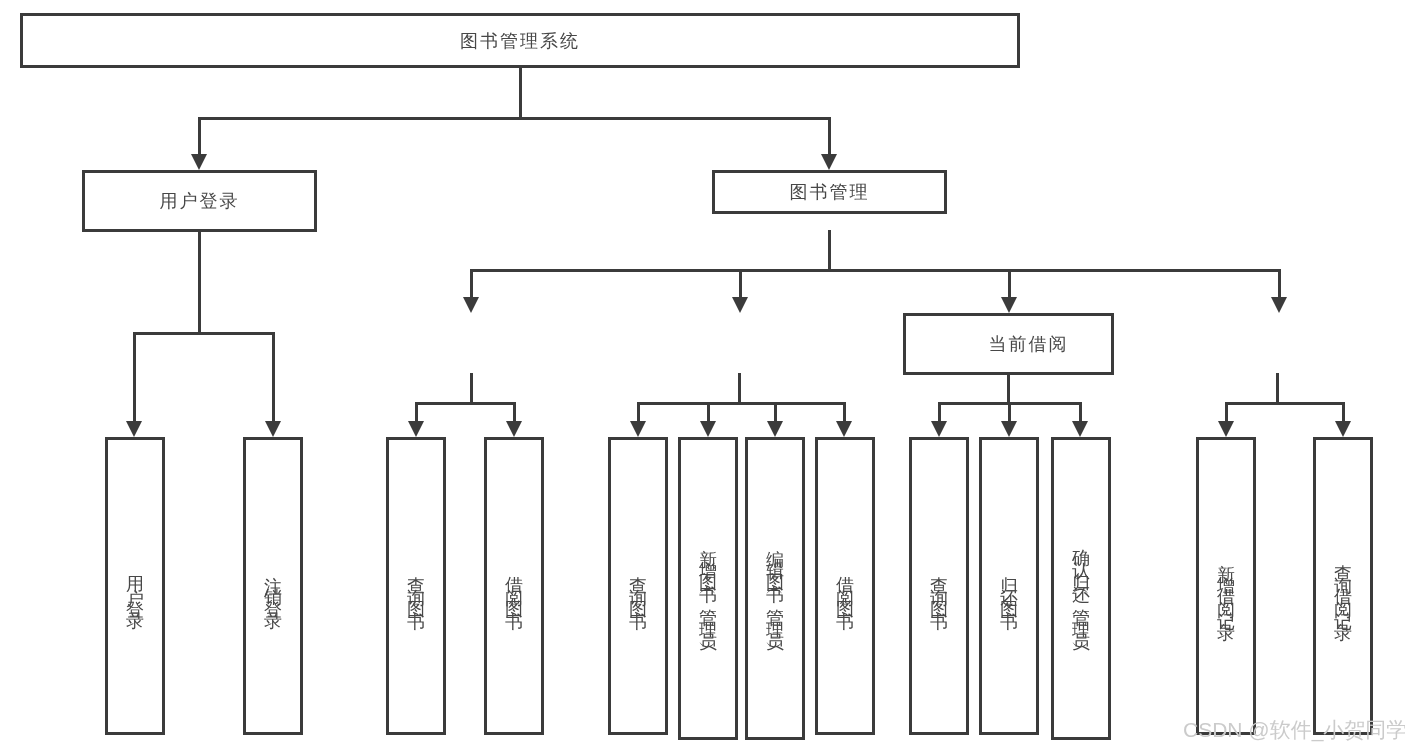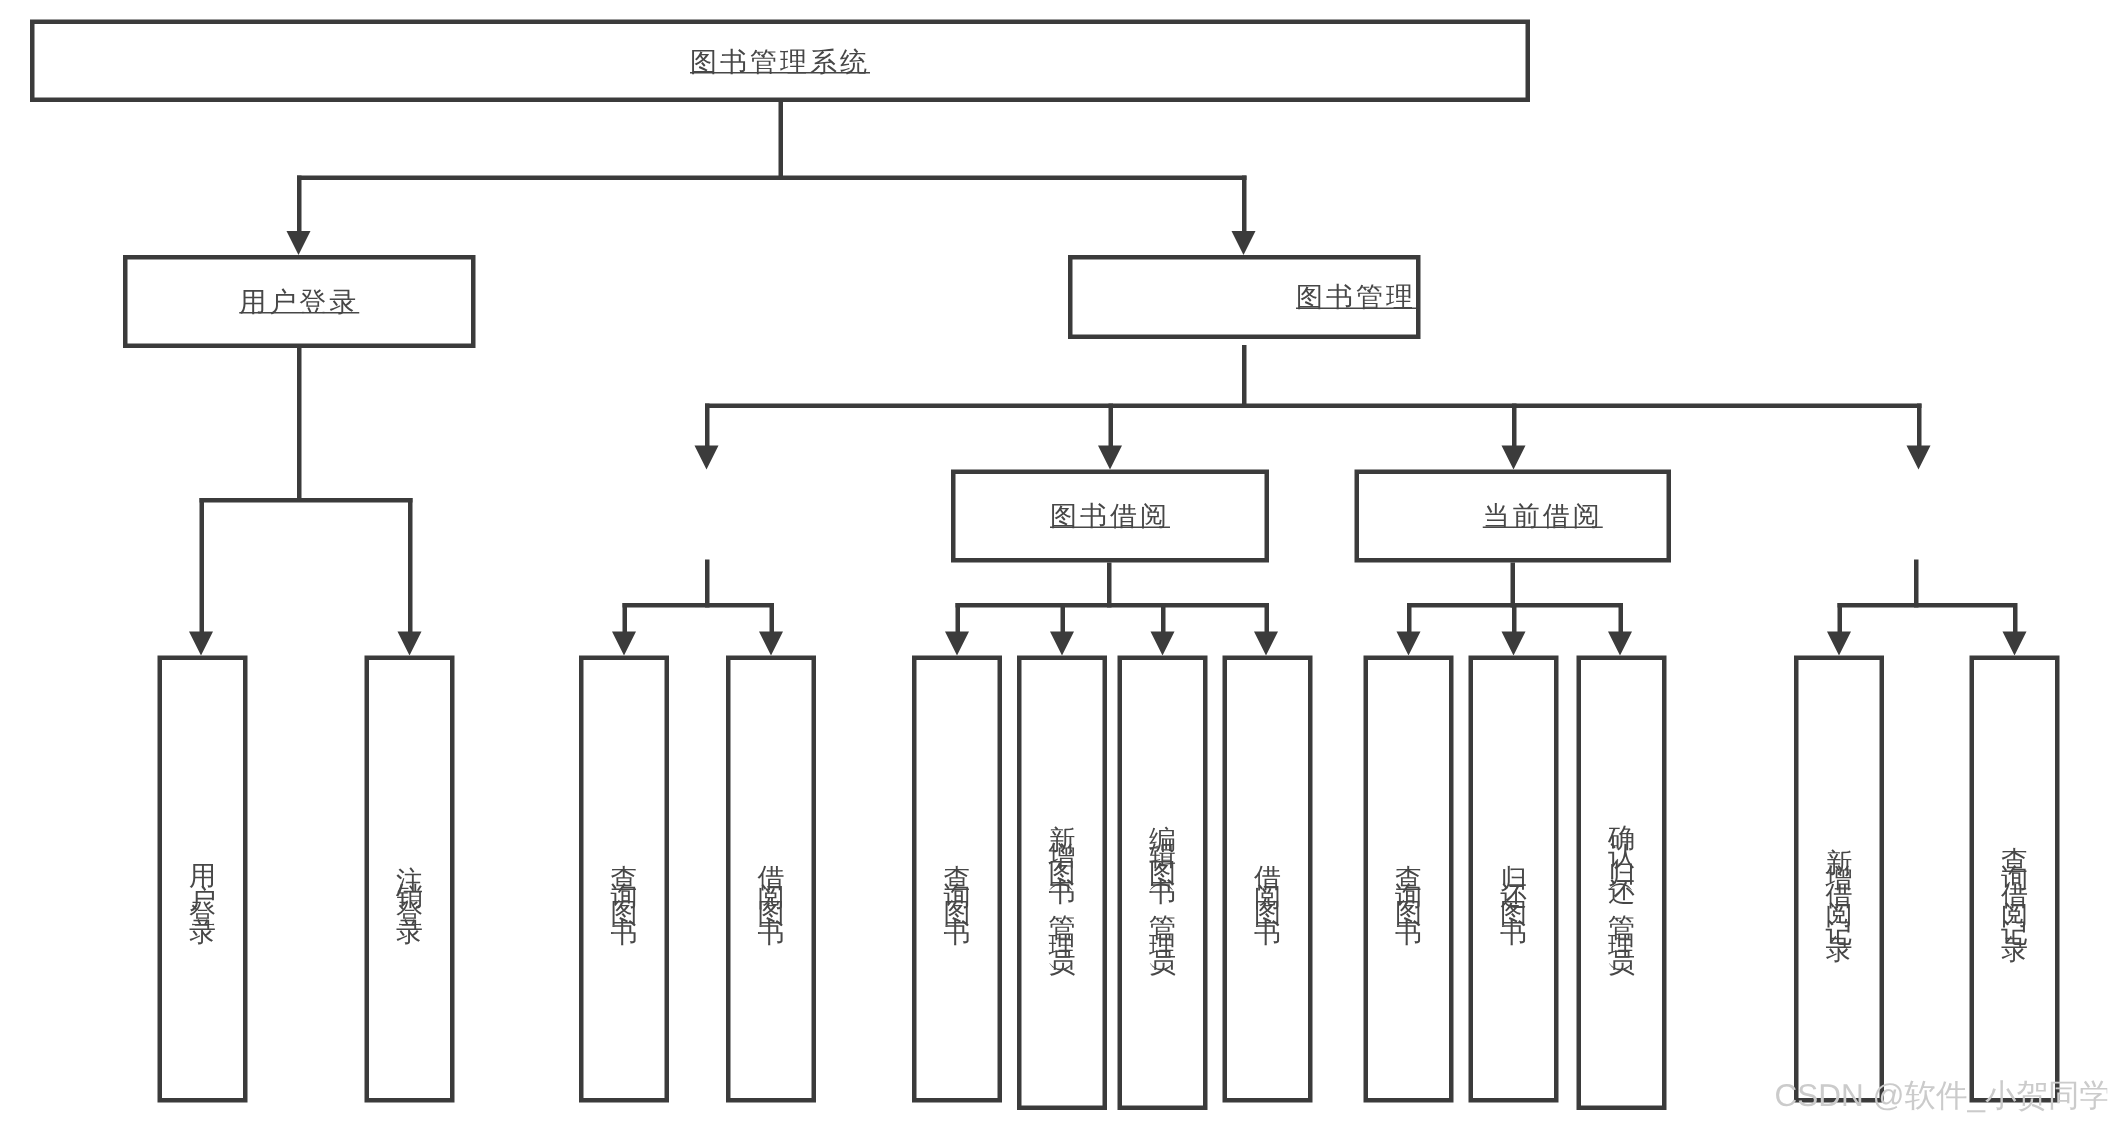--- a/index.html
+++ b/index.html
@@ -17,21 +17,20 @@
     position: absolute;
     border: 3px solid #3b3b3b;
     background: #ffffff;
     display: flex;
     align-items: center;
     justify-content: center;
     font-size: 18px;
     color: #474747;
     letter-spacing: 2px;
     z-index: 2;
-    text-decoration: underline;
   }
   
   .vbox {
     position: absolute;
     border: 3px solid #3b3b3b;
     background: #ffffff;
     width: 60px;
     height: 298px;
     display: flex;
     align-items: center;
@@ -81,21 +80,21 @@
   <div class="vline" style="left:519px; top:66px; height:53px;"></div>
   <div class="hline" style="left:198px; top:117px; width:633px;"></div>
   <div class="vline" style="left:198px; top:117px; height:39px;"></div>
   <div class="arrow" style="left:191px; top:154px;"></div>
   <div class="vline" style="left:828px; top:117px; height:39px;"></div>
   <div class="arrow" style="left:821px; top:154px;"></div>
 
   <div class="hbox" style="left:82px; top:170px; width:235px; height:62px;">
     <span>用户登录</span>
   </div>
-  <div class="hbox" style="left:712px; top:170px; width:235px; height:56px;justify-content:flex-end;">
+  <div class="hbox" style="left:712px; top:170px; width:235px; height:44px;">
     <span>图书管理</span>
   </div>
 
   <div class="vline" style="left:198px; top:230px; height:104px;"></div>
   <div class="hline" style="left:133px; top:332px; width:142px;"></div>
   <div class="vline" style="left:133px; top:332px; height:91px;"></div>
   <div class="arrow" style="left:126px; top:421px;"></div>
   <div class="vline" style="left:272px; top:332px; height:91px;"></div>
   <div class="arrow" style="left:265px; top:421px;"></div>
 
@@ -103,23 +102,20 @@
   <div class="hline" style="left:470px; top:269px; width:811px;"></div>
   <div class="vline" style="left:470px; top:269px; height:30px;"></div>
   <div class="arrow" style="left:463px; top:297px;"></div>
   <div class="vline" style="left:739px; top:269px; height:30px;"></div>
   <div class="arrow" style="left:732px; top:297px;"></div>
   <div class="vline" style="left:1008px; top:269px; height:30px;"></div>
   <div class="arrow" style="left:1001px; top:297px;"></div>
   <div class="vline" style="left:1278px; top:269px; height:30px;"></div>
   <div class="arrow" style="left:1271px; top:297px;"></div>
 
-  <div class="hbox" style="left:634px; top:313px; width:212px; height:62px;">
-    <span>图书借阅</span>
-  </div>
   <div class="hbox" style="left:903px; top:313px; width:211px; height:62px;padding-left:40px;">
     <span>当前借阅</span>
   </div>
 
   <div class="vline" style="left:470px; top:373px; height:32px;"></div>
   <div class="hline" style="left:415px; top:402px; width:101px;"></div>
   <div class="vline" style="left:415px; top:402px; height:21px;"></div>
   <div class="arrow" style="left:408px; top:421px;"></div>
   <div class="vline" style="left:513px; top:402px; height:21px;"></div>
   <div class="arrow" style="left:506px; top:421px;"></div>

